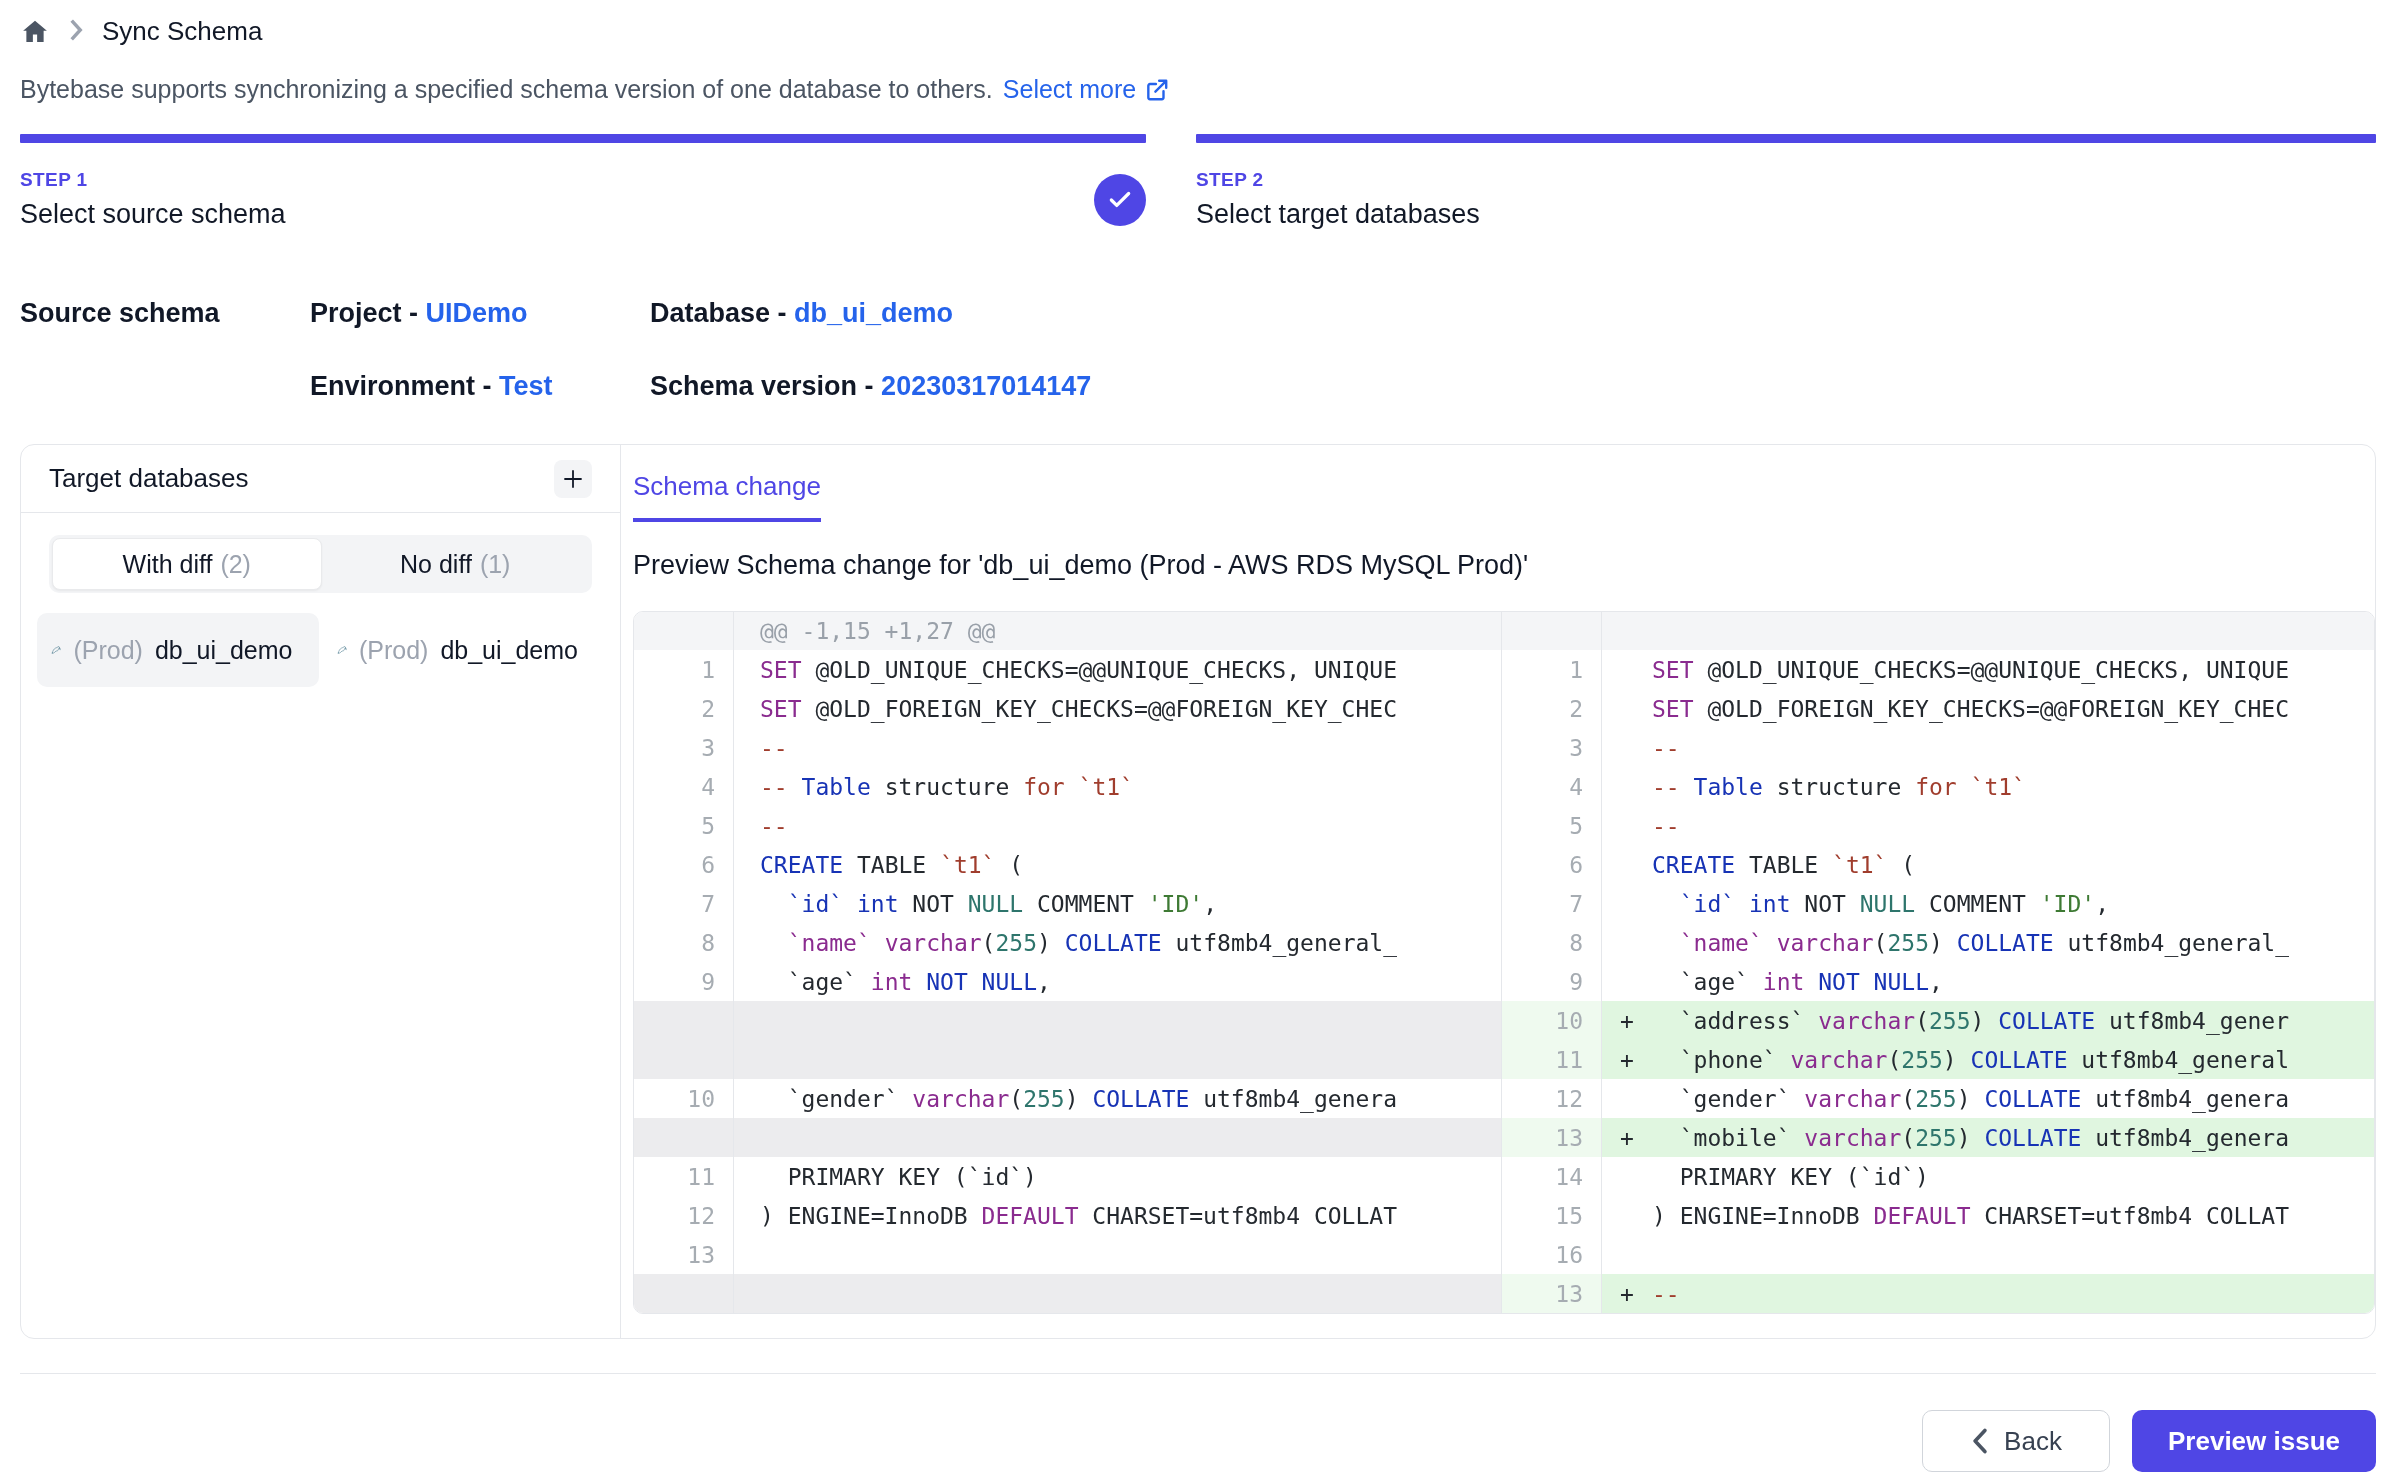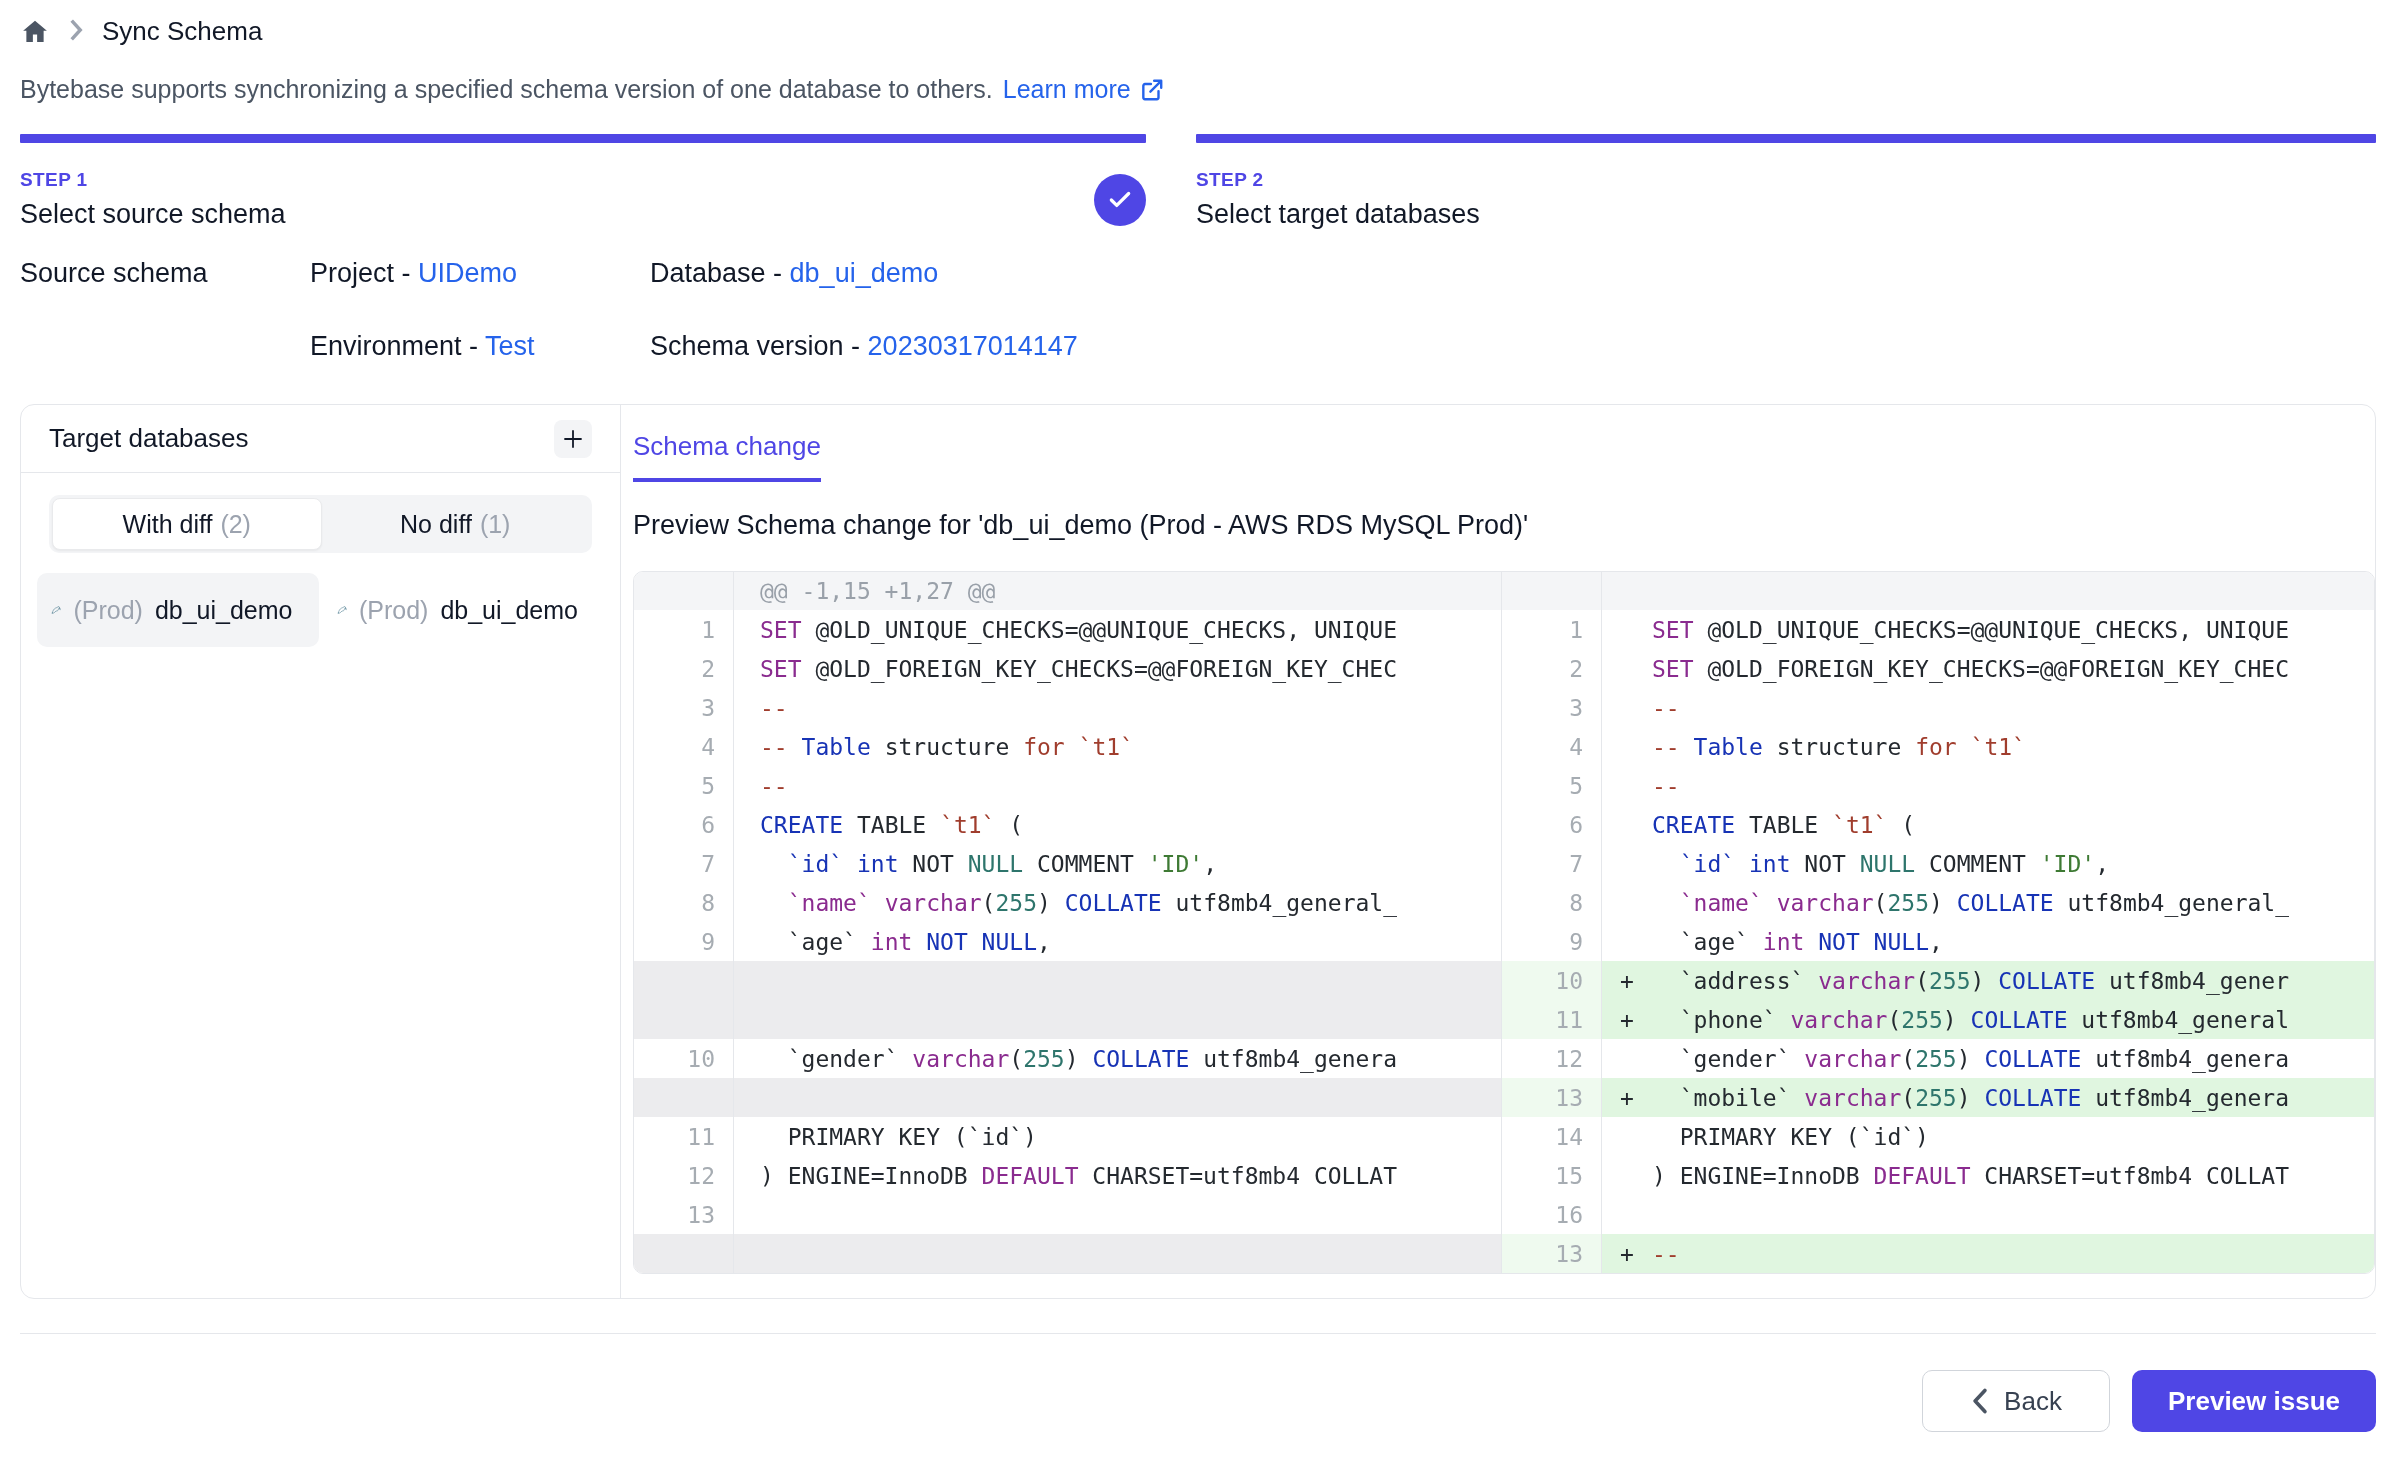--- a/index.html
+++ b/index.html
@@ -21,21 +21,21 @@
   .step1 { width:1126px; flex:none; }
   .step2 { flex:1; }
   .bar { height:9px; background:#4F46E5; border-radius:1px; }
   .step-head { margin-top:26px; display:flex; justify-content:space-between; align-items:center; }
   .step-label { font-size:19px; font-weight:700; letter-spacing:.4px; color:#4F46E5; }
   .step-title { font-size:27px; margin-top:8px; color:#111827; }
   .check { width:52px; height:52px; border-radius:50%; background:#4F46E5;
     display:flex; align-items:center; justify-content:center; flex:none; }
 
   
-  .source { margin-top:28px; display:flex; font-size:27px; }
+  .source { margin-top:68px; display:flex; font-size:27px;font-weight:bold; }
   .ss-label { width:290px; flex:none; }
   .ss-grid { display:grid; grid-template-columns:340px auto; row-gap:42px; }
   .field a { color:#2563EB; text-decoration:none; cursor:pointer; }
 
   
   .panel { margin-top:42px; border:1px solid #E5E7EB; border-radius:14px; display:flex;
     overflow:hidden; min-height:895px; }
   .left-col { width:600px; flex:none; border-right:1px solid #E5E7EB; display:flex; flex-direction:column; }
   .lc-head { height:68px; display:flex; align-items:center; justify-content:space-between;
     padding:0 28px; border-bottom:1px solid #E5E7EB; }
@@ -107,21 +107,21 @@
       <svg width="16" height="24" viewBox="0 0 8 14" fill="none" stroke="#9CA3AF" stroke-width="2">
           <path d="M1.5 1.5 6.5 7l-5 5.5"></path>
         </svg>
     </span>
     <span class="title">Sync Schema</span>
   </div>
 
   <div class="desc">
     <span>Bytebase supports synchronizing a specified schema version of one database to others.</span>
     <a>
-      <span>Learn more</span>
+      <span>Select more</span>
       <svg width="26" height="26" viewBox="0 0 24 24" fill="none" stroke="#2563EB" stroke-width="2.2" stroke-linecap="round" stroke-linejoin="round">
           <path d="M18 13v6a1.5 1.5 0 0 1-1.5 1.5h-11A1.5 1.5 0 0 1 4 19V8a1.5 1.5 0 0 1 1.5-1.5H11"></path>
           <path d="M14 3.5h6.5V10"></path>
           <path d="M10.5 13.5 20 4"></path>
         </svg>
     </a>
   </div>
 
   <div class="steps">
     <div class="step1">

